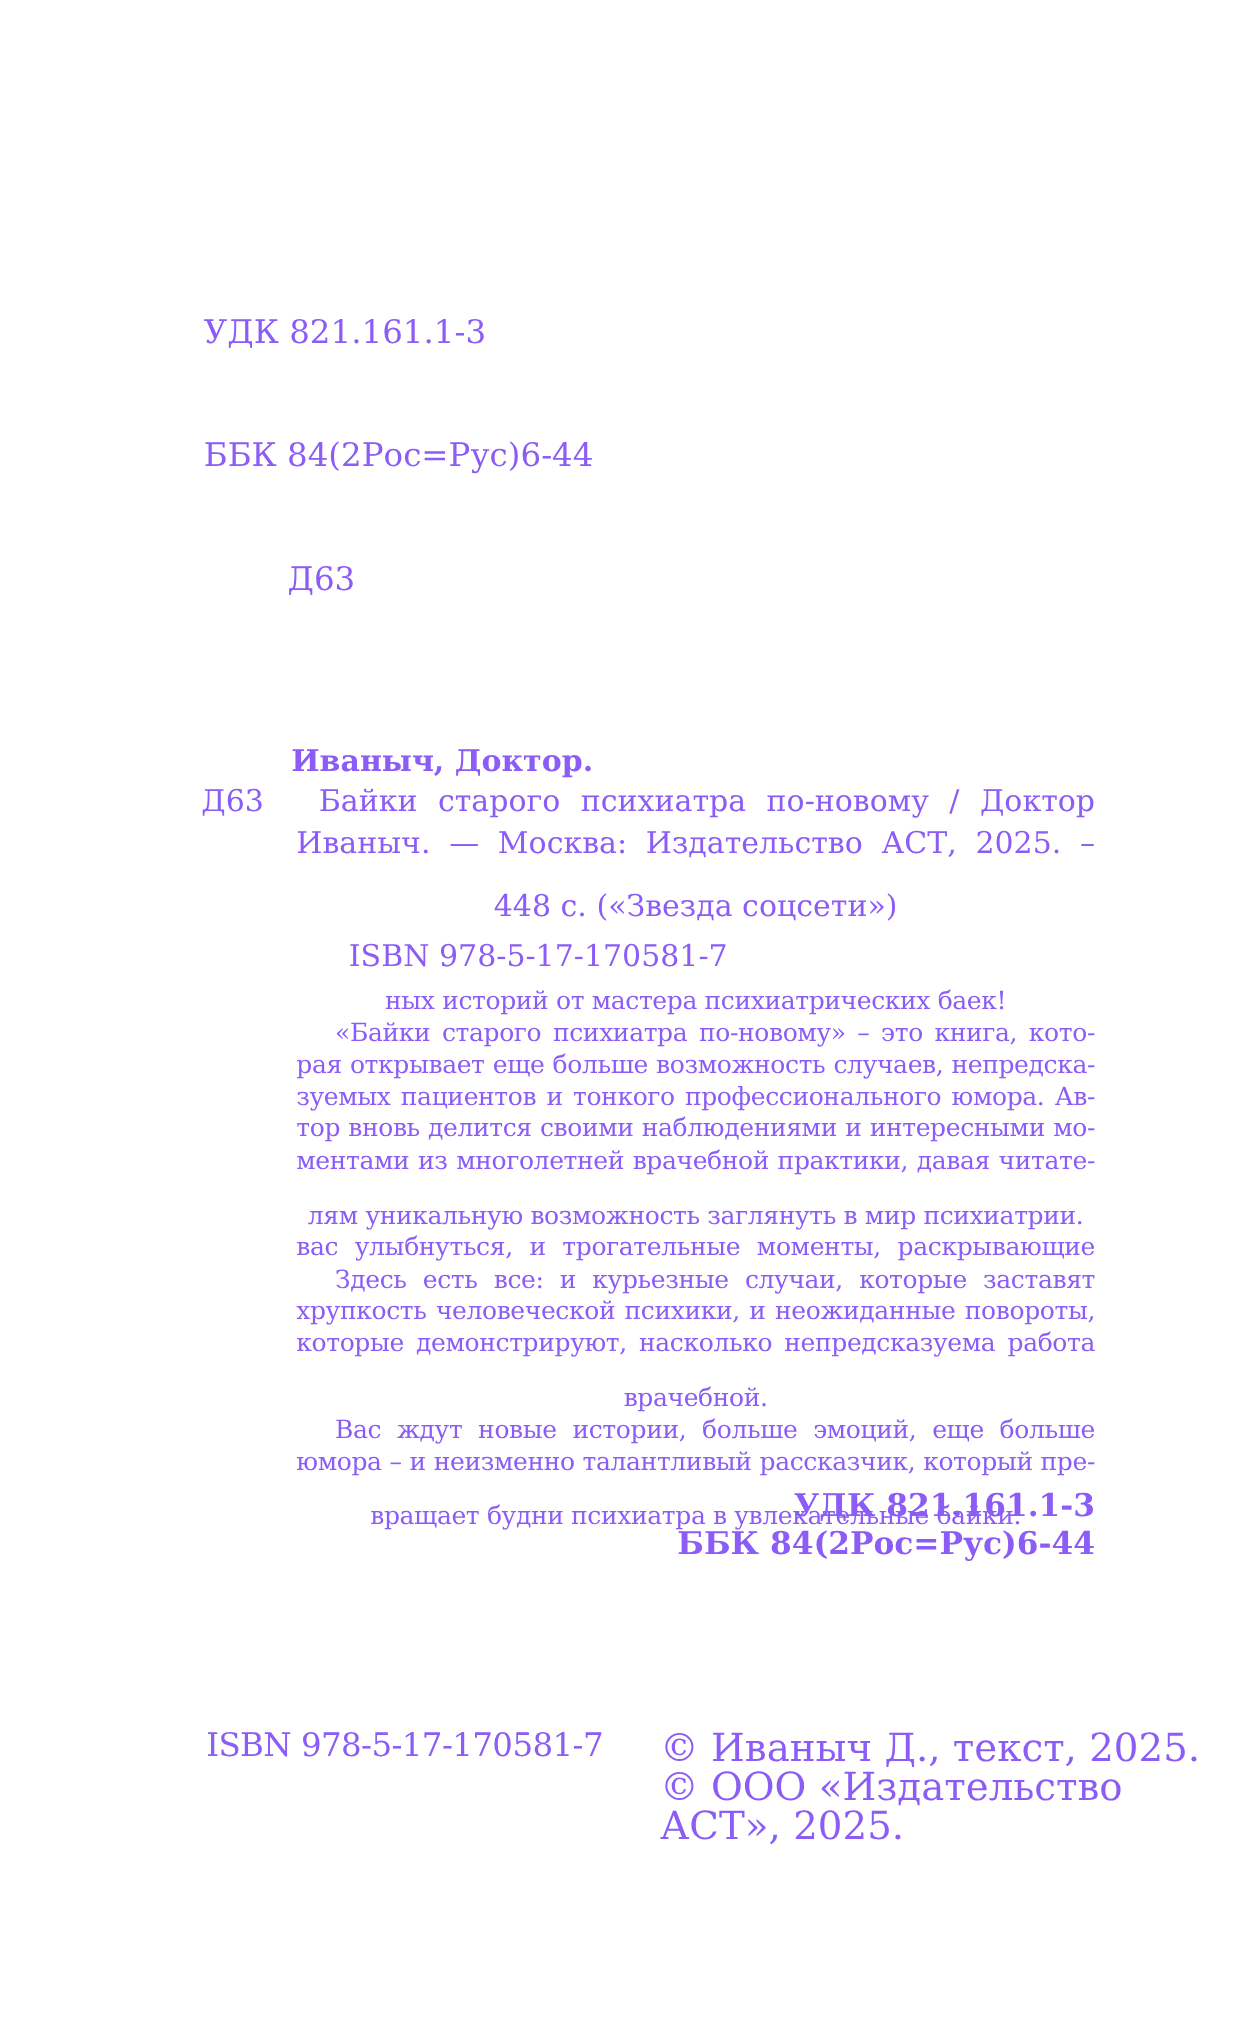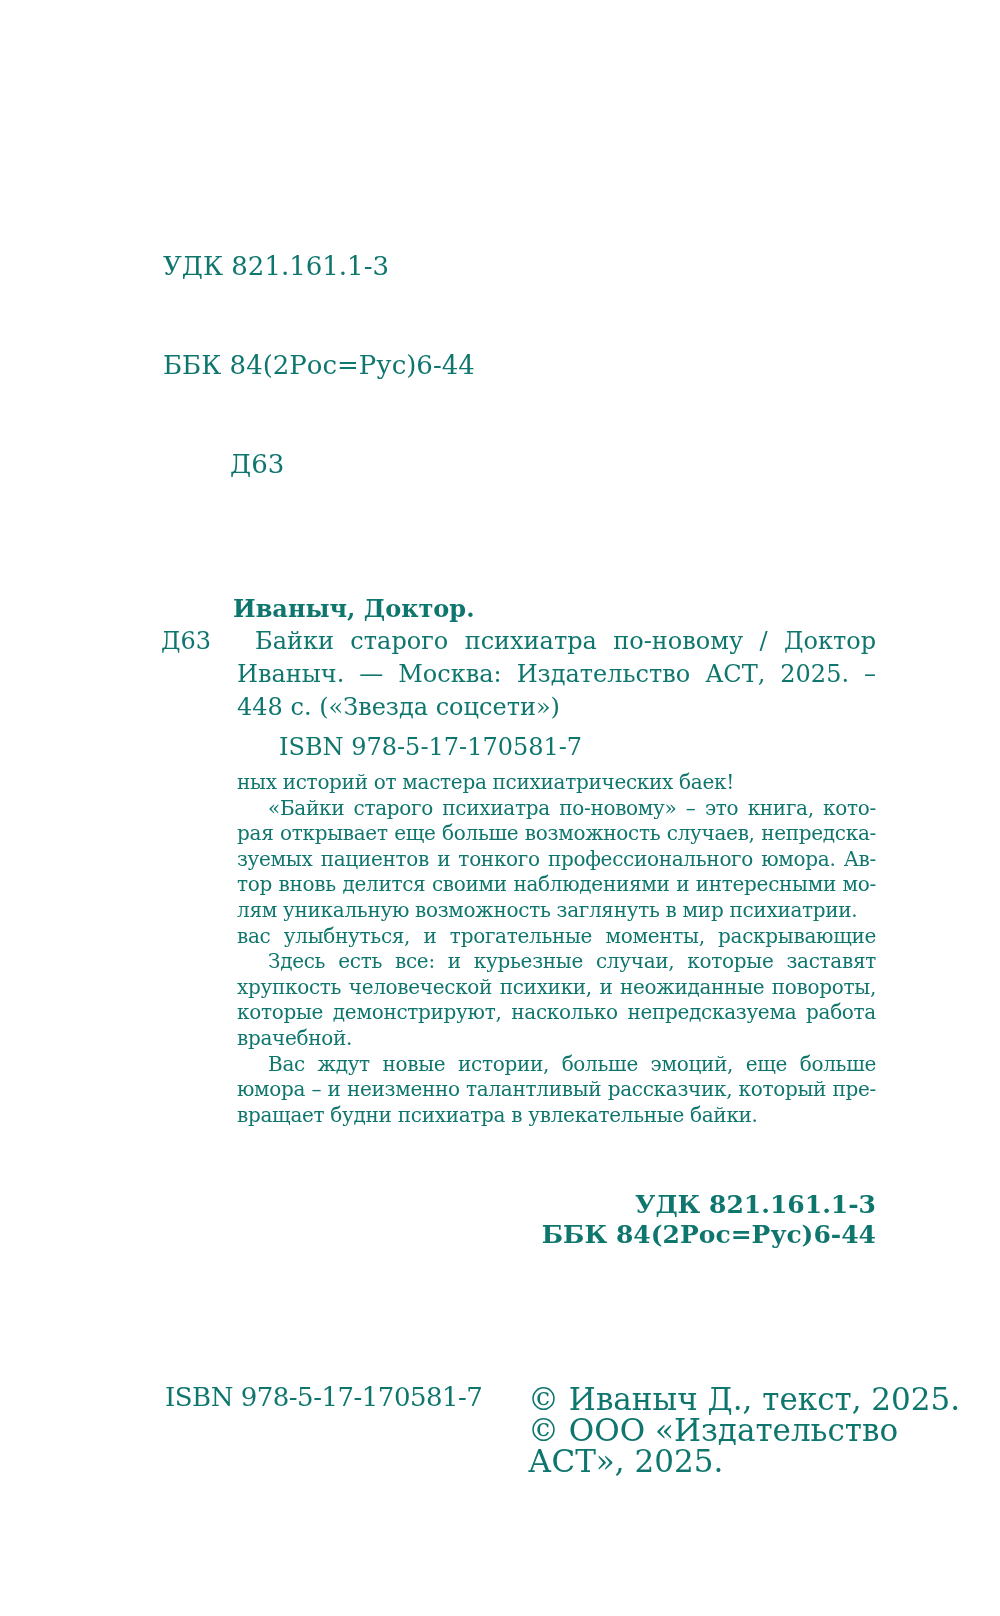--- a/index.html
+++ b/index.html
@@ -5,21 +5,21 @@
   html, body {
     margin: 0;
     padding: 0;
     background: #ffffff;
   }
   #page {
     position: relative;
     width: 1000px;
     height: 1616px;
     background: #ffffff;
-    color: #0f766e;
+    color: #8b5cf6;
     font-family: "DejaVu Serif", "Liberation Serif", serif;
     overflow: hidden;
   }
 
   
   #classification-block {
     position: absolute;
     left: 163px;
     top: 184px;
     font-size: 26px;
@@ -53,21 +53,22 @@
   }
   #catalog-card .entry-lines {
     margin-left: 76px;
     width: 639px;
   }
   .jline {
     text-align: justify;
     text-align-last: justify;
   }
   .lline {
-    text-align: left;
+    text-align: center;
+    margin-top: 18px;
   }
   .indent18 { text-indent: 18px; }
   #catalog-card .isbn {
     padding-left: 118px;
     margin-top: 7px;
   }
 
   
   #annotation {
     position: absolute;
@@ -135,20 +136,21 @@
 
   <div id="annotation">
     <div>
       <div class="lline">ных историй от мастера психиатрических баек!</div>
     </div>
     <div>
       <div class="jline indent">«Байки старого психиатра по-новому» – это книга, кото-</div>
       <div class="jline">рая открывает еще больше возможность случаев, непредска-</div>
       <div class="jline">зуемых пациентов и тонкого профессионального юмора. Ав-</div>
       <div class="jline">тор вновь делится своими наблюдениями и интересными мо-</div>
+      <div class="jline">ментами из многолетней врачебной практики, давая читате-</div>
       <div class="lline">лям уникальную возможность заглянуть в мир психиатрии.</div>
     </div>
     <div>
       <div class="jline">вас улыбнуться, и трогательные моменты, раскрывающие</div>
       <div class="jline indent">Здесь есть все: и курьезные случаи, которые заставят</div>
       <div class="jline">хрупкость человеческой психики, и неожиданные повороты,</div>
       <div class="jline">которые демонстрируют, насколько непредсказуема работа</div>
       <div class="lline">врачебной.</div>
     </div>
     <div>

